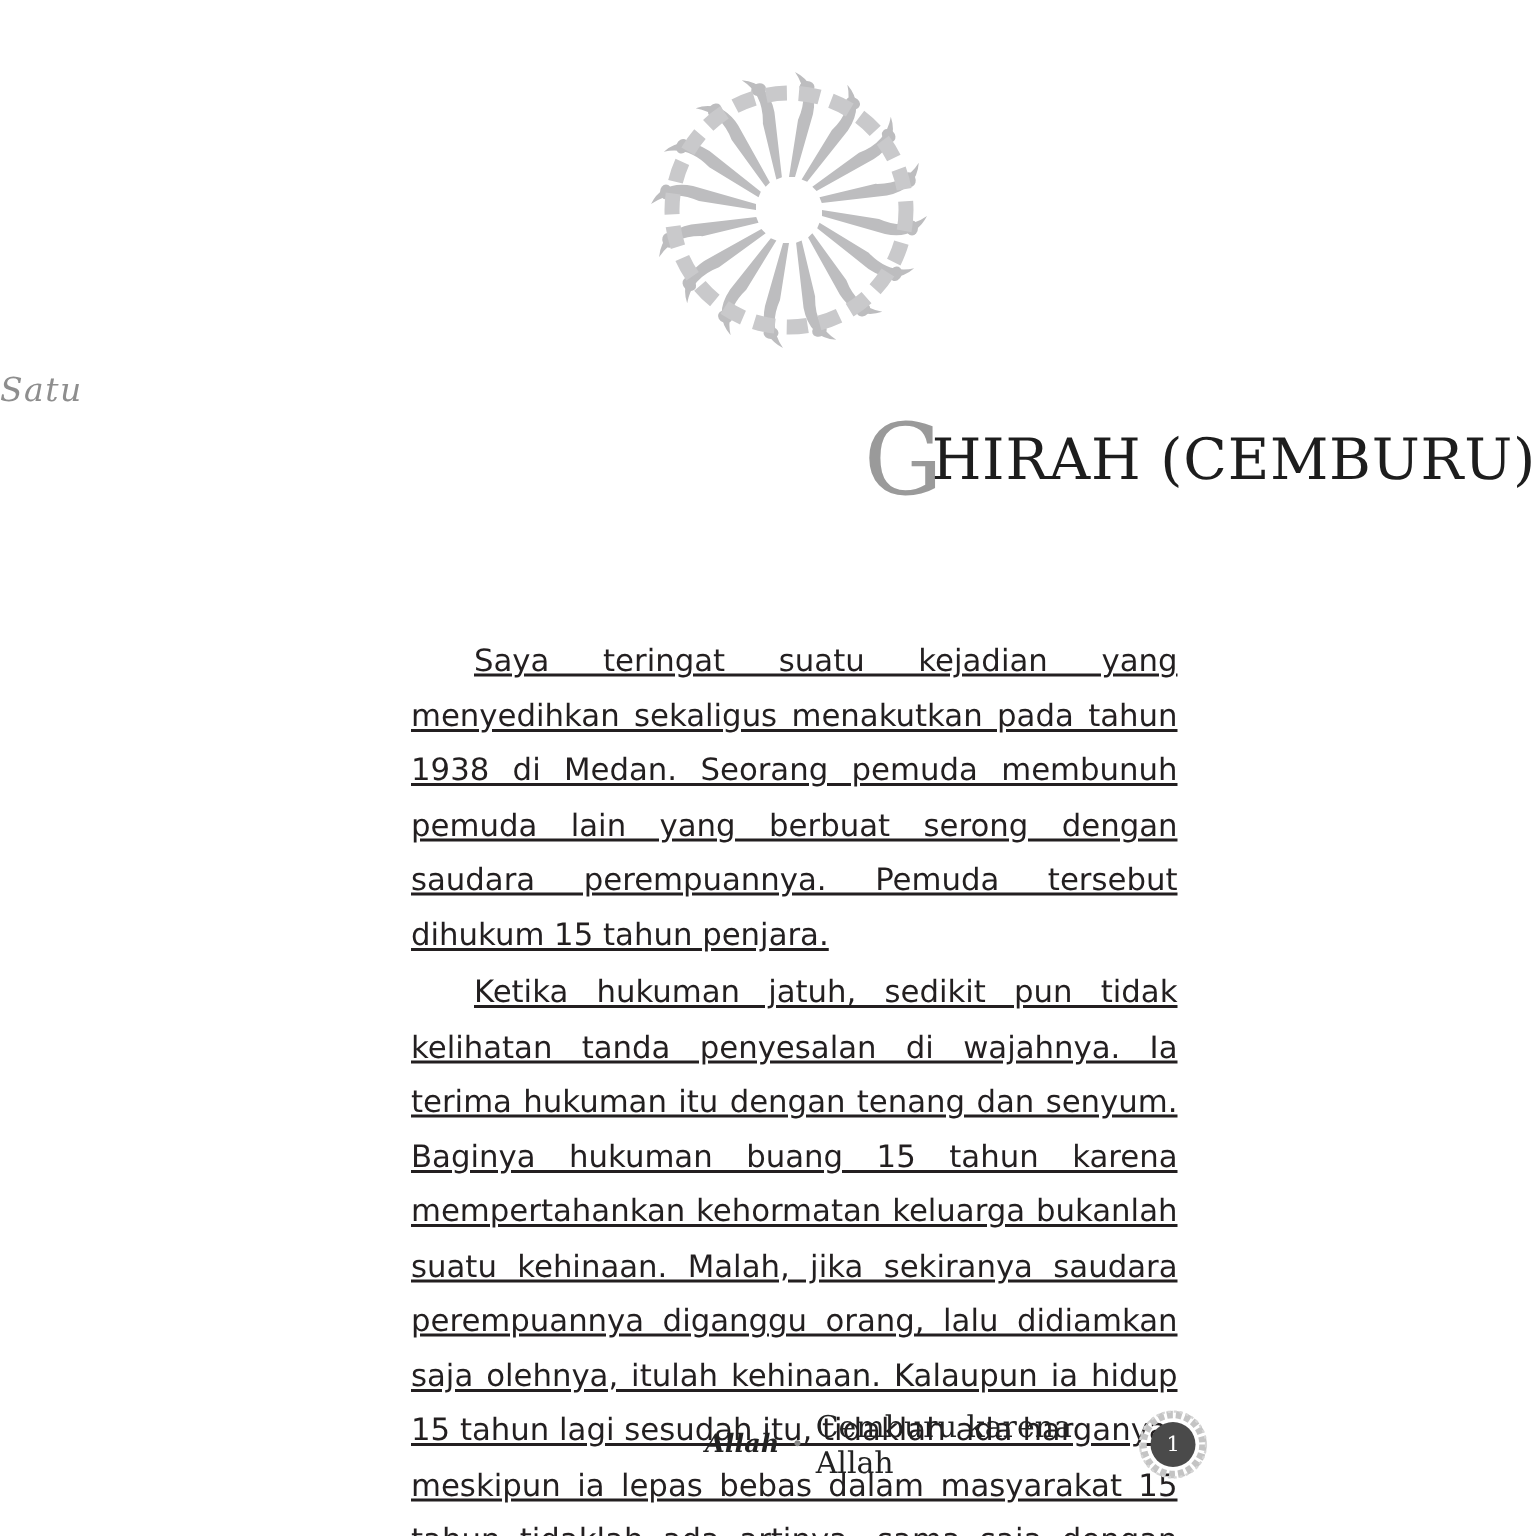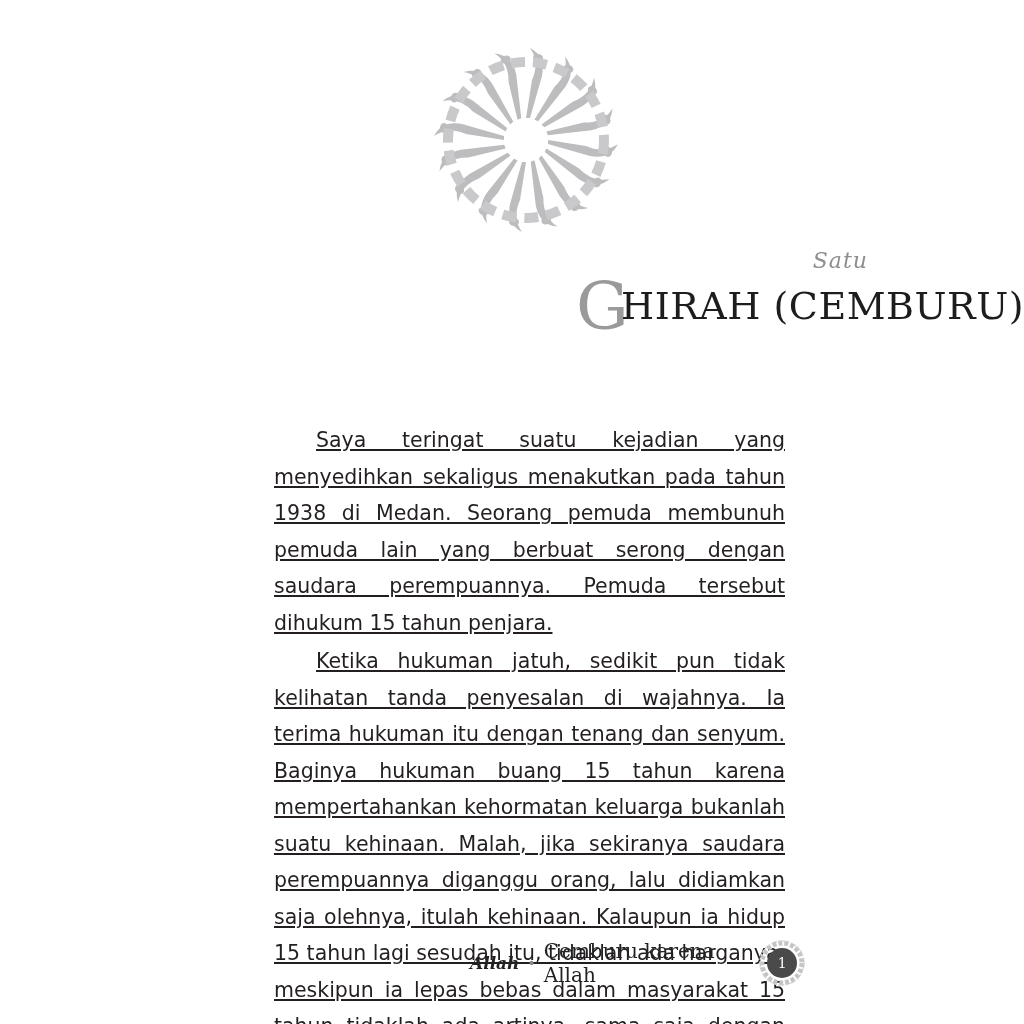--- a/index.html
+++ b/index.html
@@ -2,21 +2,21 @@
 <html><head>
 <meta charset="utf-8">
 <style>
   html, body { margin: 0; padding: 0; }
   body {
     width: 1024px; height: 1024px; background: #ffffff; position: relative; overflow: hidden;
     font-family: "DejaVu Sans", sans-serif; color: #231f20;
   }
   .ornament { position: absolute; left: 426px; top: 40px; width: 200px; height: 200px; }
   .chapter-label {
-    position: absolute; left: 0; width: 868px; top: 248px; text-align: right;
+    position: absolute; left: 0; width: 868px; top: 248px; text-align: left;
     font-family: "DejaVu Serif", serif; font-style: italic; font-size: 22px; color: #8e8e8e; letter-spacing: 1px;
   }
   .chapter-title {
     position: absolute; left: 0; width: 1024px; top: 268px; text-align: right;
     font-family: "DejaVu Serif", serif; font-size: 38px; color: #1d1d1d; letter-spacing: 0.5px;
   }
   .chapter-title .dropcap { font-size: 66px; color: #9a9a9a; vertical-align: -10px; margin-right: -8px; }
   .body-text {
     position: absolute; left: 272px; top: 420px; width: 515px;
     font-family: "DejaVu Sans", sans-serif; font-size: 20.5px; line-height: 36.5px;

